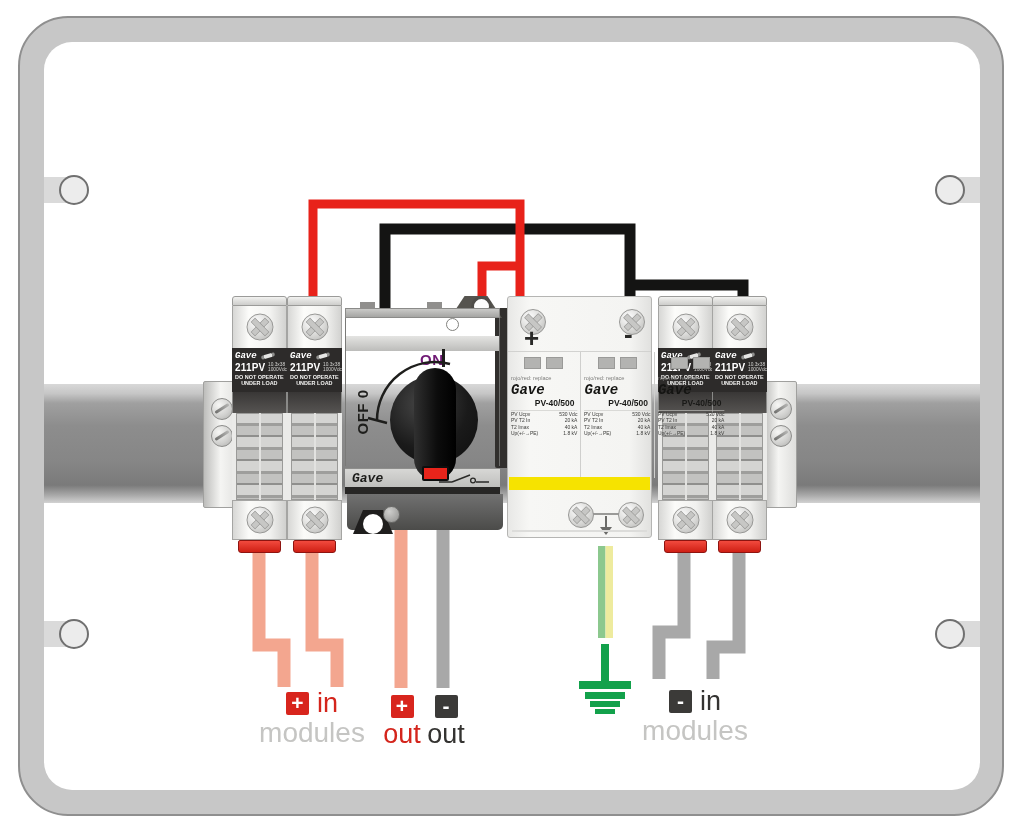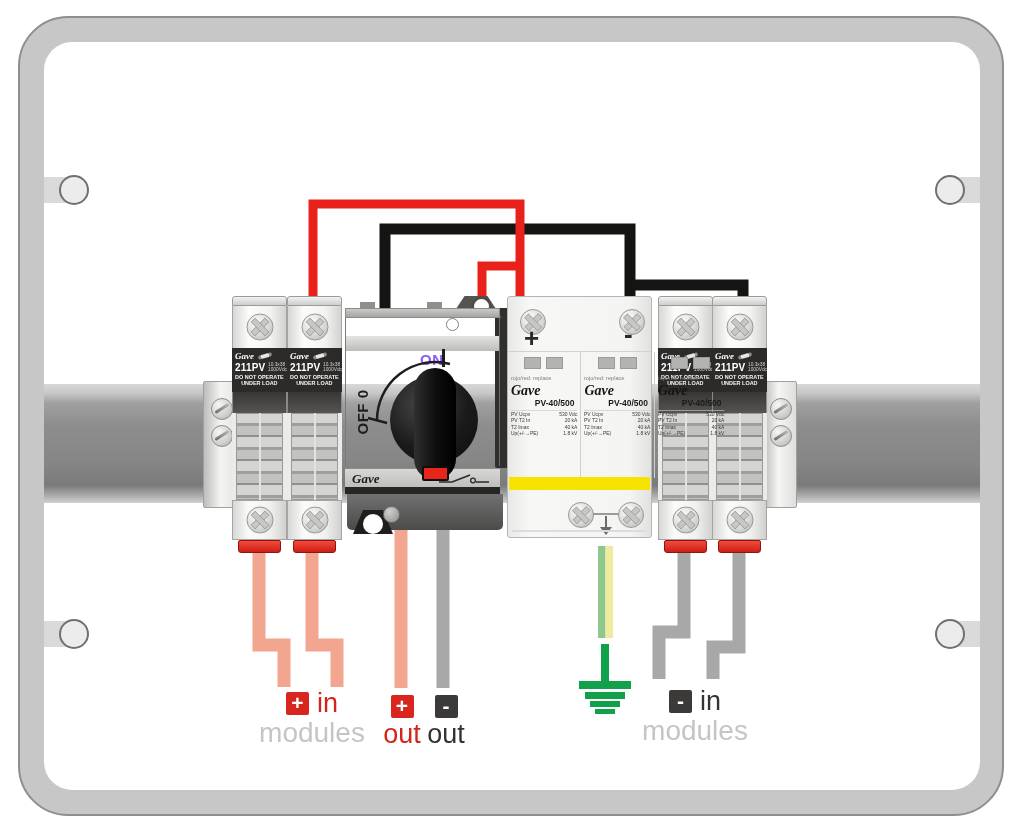--- a/index.html
+++ b/index.html
@@ -37,21 +37,21 @@
   
   .fuse-holder{position:absolute;width:55px;height:257px;top:296px;}
   .fh-top{position:absolute;left:0;right:0;top:0;height:10px;background:linear-gradient(180deg,#f2f2f0,#cdcdcb);
     border:1px solid #9b9b99;border-radius:3px 3px 0 0;box-sizing:border-box;}
   .fh-upper{position:absolute;left:0;right:0;top:10px;height:42px;
     background:linear-gradient(90deg,#d7d7d5,#fcfcfa 30%,#f3f3f1 70%,#d2d2d0);
     border-left:1px solid #a5a5a3;border-right:1px solid #a5a5a3;box-sizing:border-box;}
   .fh-upper .screw-ph{width:27px;height:27px;left:50%;top:50%;transform:translate(-50%,-50%);}
   .fh-label{position:absolute;left:0;right:0;top:52px;height:44px;background:#2d2b2a;color:#eeeeec;
     padding:2px 3px;box-sizing:border-box;overflow:hidden;}
-  .gave-logo{font-family:Liberation Serif, serif;font-style:italic;font-weight:bold;}
+  .gave-logo{font-family:Liberation Mono, monospace;font-style:italic;font-weight:bold;}
   .fh-brandrow{display:flex;align-items:center;gap:4px;height:11px;}
   .fh-brandrow .gave-logo{font-size:9px;color:#fff;}
   .fuse-icon{width:14px;height:4px;border-radius:2px;transform:rotate(-16deg);
     background:linear-gradient(90deg,#8e8e8c 0 3px,#e6e6e4 3px 11px,#8e8e8c 11px);}
   .fh-modelrow{display:flex;align-items:center;gap:3px;height:13px;}
   .fh-model{font-size:10px;font-weight:bold;color:#fff;letter-spacing:.2px;}
   .fh-ratings{display:flex;flex-direction:column;font-size:8px;line-height:1.05;color:#d5d5d3;
     transform:scale(.6);transform-origin:left center;white-space:nowrap;}
   .fh-warn{display:flex;flex-direction:column;text-align:center;font-weight:bold;font-size:7px;line-height:1.2;
     color:#f4f4f2;transform:scale(.78);transform-origin:center top;width:128%;margin-left:-14%;white-space:nowrap;}
@@ -78,21 +78,21 @@
   .sw-topbar{left:0;right:5px;top:12px;height:10px;background:linear-gradient(180deg,#cacac8,#a5a5a3);
     border:1px solid #8b8b89;box-sizing:border-box;}
   .sw-tab{top:6px;width:15px;height:7px;background:#908f8d;}
   .sw-body{left:0;right:5px;top:22px;height:148px;
     background:linear-gradient(180deg,#a7a7a5,#909
 090 45%,#8b8b89);
     border-left:1px solid #7a7a78;border-right:1px solid #6b6b69;box-sizing:border-box;}
   .sw-lightstrip{left:0;right:0;top:18px;height:15px;background:linear-gradient(180deg,#e4e4e2,#bcbcba);}
   .sw-rivet{left:100px;top:0;width:13px;height:13px;border-radius:50%;
     background:radial-gradient(circle at 35% 30%,#d6d6d4,#99999 7);border:1px solid #82827e;box-sizing:border-box;}
-  .sw-on{left:74px;top:33px;font-size:15px;font-weight:bold;color:#8b5cf6;letter-spacing:.5px;}
+  .sw-on{left:74px;top:33px;font-size:15px;font-weight:bold;color:#701a75;letter-spacing:.5px;}
   .sw-on-tick{left:96px;top:31px;width:3px;height:18px;background:#1e1e1c;}
   .sw-off{left:-14px;top:84px;width:64px;height:20px;text-align:center;transform:rotate(-90deg);
     font-size:15px;font-weight:bold;color:#1e1e1c;letter-spacing:.5px;}
   .sw-lightband{left:0;right:5px;top:172px;height:19px;background:linear-gradient(180deg,#d7d7d5,#bfbfbd);
     border-top:1px solid #8e8e8c;box-sizing:border-box;}
   .sw-lightband .gave-logo{position:absolute;left:7px;top:2px;font-size:13px;color:#1c1c1a;}
   .sw-darkband{left:0;right:5px;top:191px;height:7px;background:#272625;}
   .sw-base{left:2px;right:2px;top:198px;height:36px;border-radius:0 0 5px 5px;
     background:linear-gradient(180deg,#717171,#4b4b49);}
   .sw-notch{left:8px;top:214px;width:40px;height:24px;background:#1f1e1d;

